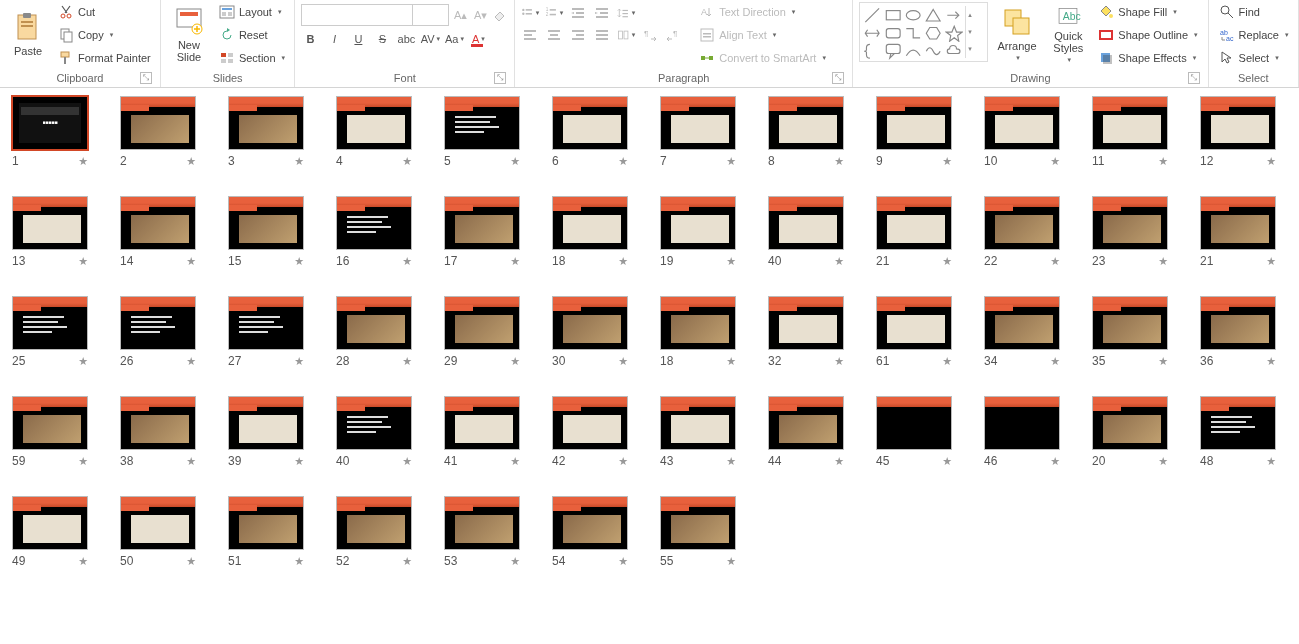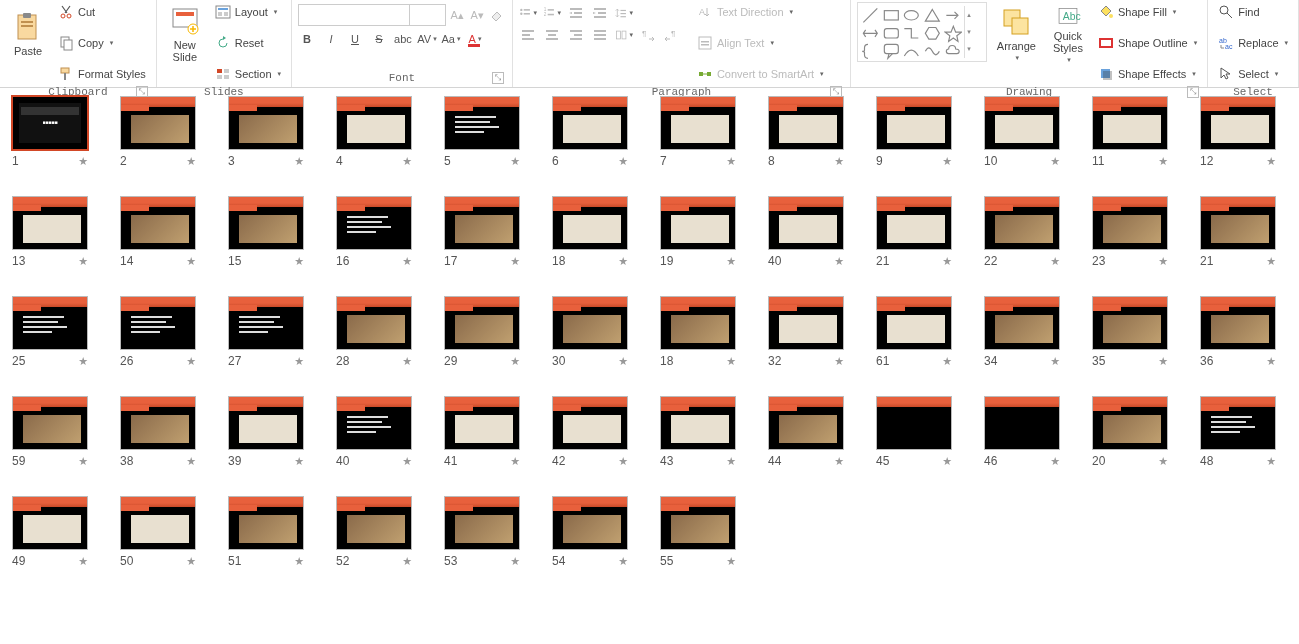--- a/index.html
+++ b/index.html
@@ -1,22 +1,22 @@
 <!DOCTYPE html>
 <html><head>
 <meta charset="utf-8">
 <style>
 * { margin: 0; padding: 0; box-sizing: border-box; }
 body { font-family: "Segoe UI", Tahoma, sans-serif; font-size: 11px; background: #fff; color: #444; overflow-x: hidden; }
 .ribbon { display: flex; background: #fff; border-bottom: 1px solid #d4d4d4; height: 88px; }
 .ribbon-group { display: flex; flex-direction: column; border-right: 1px solid #e1e1e1; padding: 2px 6px 0; position: relative; }
 .ribbon-group-body { flex: 1; display: flex; align-items: flex-start; gap: 4px; }
-.ribbon-group-label { text-align: center; font-size: 11px; color: #666; padding: 2px 0 3px; position: relative; font-family: Liberation Mono, monospace; }
+.ribbon-group-label { text-align: center; font-size: 11px; color: #666; padding: 2px 0 3px; position: relative; }
 .dialog-launch { position: absolute; right: 2px; bottom: 3px; width: 12px; height: 12px; border: 1px solid #bbb; font-size: 8px; line-height: 9px; text-align: center; color: #888; }
-.vstack { display: flex; flex-direction: column; gap: 11px; }
+.vstack { display: flex; flex-direction: column; gap: 3px; }
 .hstack { display: flex; align-items: center; gap: 2px; }
 .btn-small { display: flex; align-items: center; gap: 4px; padding: 2px 4px; height: 20px; color: #444; white-space: nowrap; cursor: default; }
 .btn-big { display: flex; flex-direction: column; align-items: center; justify-content: center; padding: 2px 6px; gap: 2px; cursor: default; text-align: center; min-width: 44px; }
 .btn-icon { width: 18px; height: 18px; display: inline-flex; align-items: center; justify-content: center; color: #555; cursor: default; }
 .ico { width: 16px; height: 16px; display: inline-block; }
 .ico-lg { width: 32px; height: 32px; }
 .dropdown-arrow { font-size: 7px; color: #666; margin-left: 2px; }
 .font-box { display: flex; border: 1px solid #ccc; height: 22px; }
 .font-name { width: 110px; padding: 0 4px; font-size: 11px; color: #888; border: none; outline: none; }
 .font-size { width: 36px; border-left: 1px solid #ccc; padding: 0 4px; color: #888; border-top: none; border-right: none; border-bottom: none; outline: none; }
@@ -64,21 +64,21 @@
               <rect x="6" y="5" width="8" height="10" fill="#fff" stroke="#888"></rect>
             </svg>
           <span>Copy</span>
             <span class="dropdown-arrow">▾</span>
         </div>
         <div class="btn-small">
           <svg class="ico" viewBox="0 0 16 16">
               <rect x="3" y="2" width="8" height="5" fill="#f9d9a0" stroke="#c09050"></rect>
               <rect x="6" y="7" width="2" height="7" fill="#888"></rect>
             </svg>
-          <span>Format Styles</span>
+          <span>Format Painter</span>
         </div>
       </div>
     </div>
     <div class="ribbon-group-label"><span>Clipboard</span><span class="dialog-launch">⤡</span></div>
   </div>
 
   <div class="ribbon-group" style="min-width:120px">
     <div class="ribbon-group-body">
       <div class="btn-big" style="height:64px">
         <svg class="ico-lg" viewBox="0 0 32 32">

